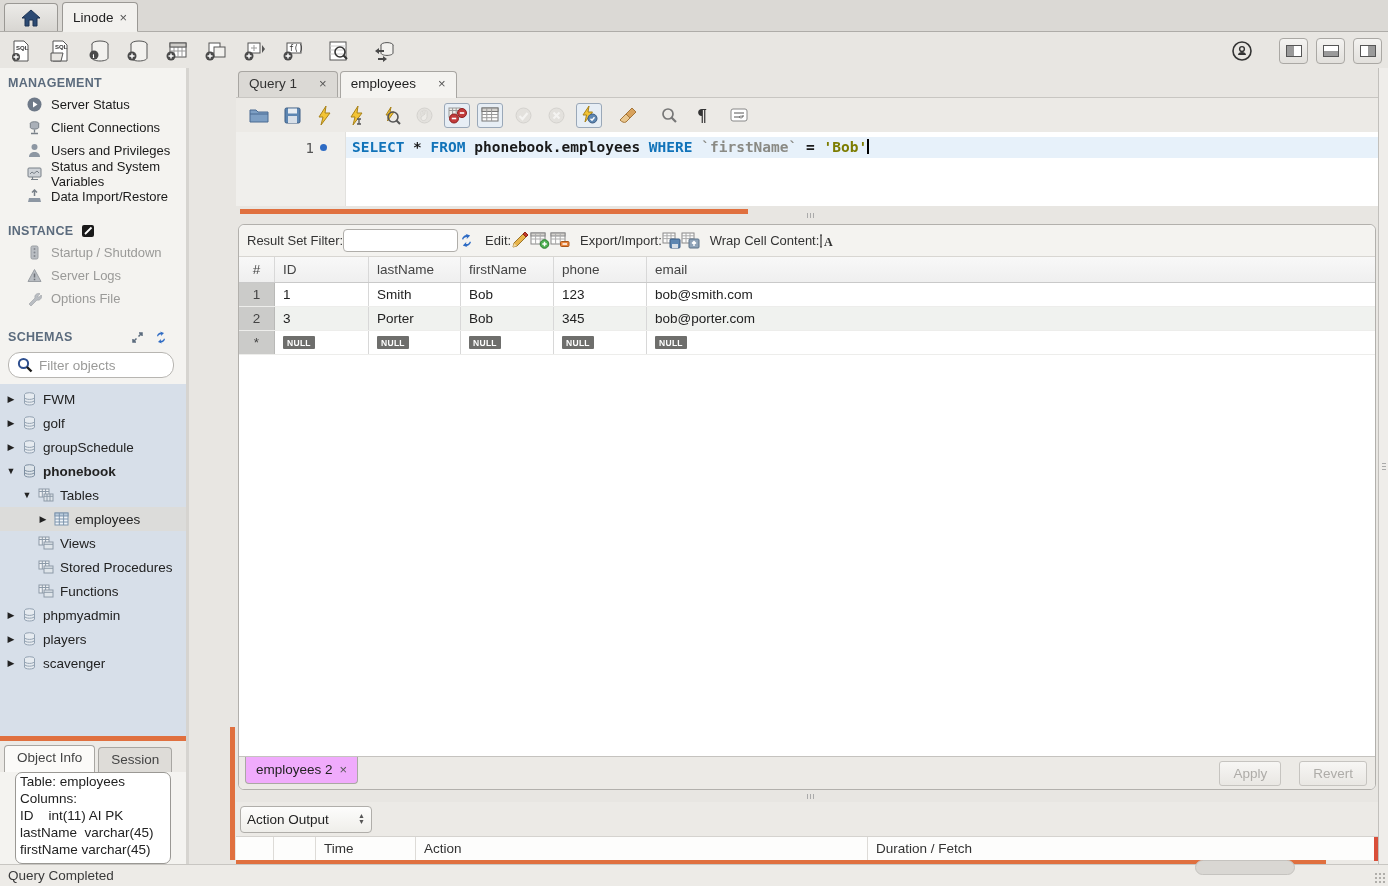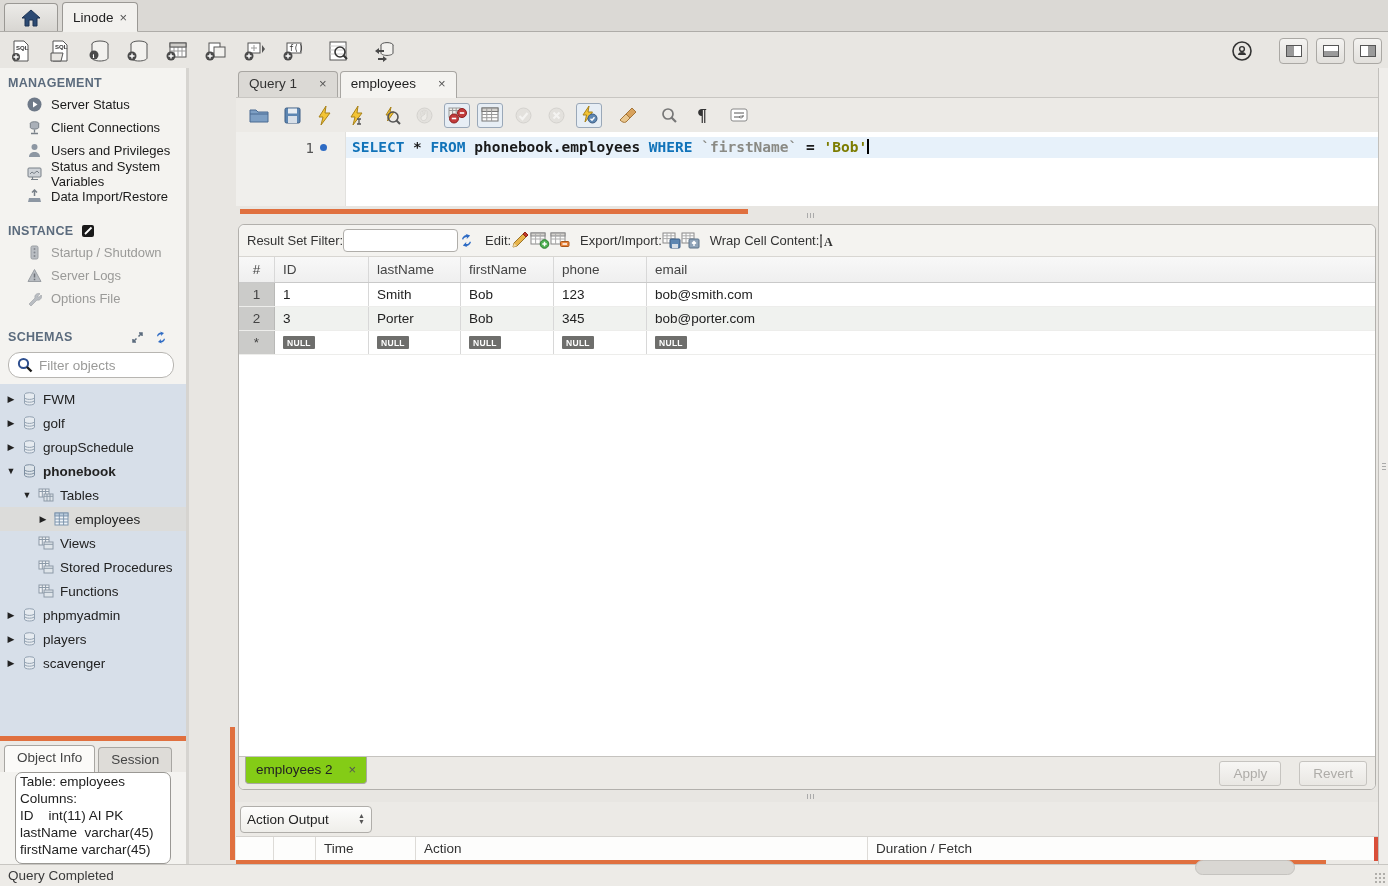--- a/index.html
+++ b/index.html
@@ -96,21 +96,21 @@
   .grid-header { display:flex; height:26px; background:linear-gradient(#f8f8f8,#efefef); border-bottom:1px solid #c9c9c9; color:#444; font-size:13.5px; }
   .gc { display:flex; align-items:center; padding-left:8px; border-right:1px solid #d8d8d8; }
   .c0 { width:36px; justify-content:center; padding-left:0; }
   .c1 { width:94px; } .c2 { width:92px; } .c3 { width:93px; } .c4 { width:93px; } .c5 { flex:1; border-right:none; }
   .grow { display:flex; height:24px; font-size:13.5px; border-bottom:1px solid #ededeb; background:#fff; }
   .grow.alt { background:#f0f2ef; }
   .grow .c0 { background:#cbcbc9; color:#444; border-right:1px solid #b9b9b7; }
   .null-badge { background:#6e6e6c; color:#fff; font-size:8.5px; font-weight:bold; padding:1.5px 4px; border-radius:1px; letter-spacing:.3px; }
   .grid-filler { flex:1; background:#fff; }
   .rp-bottom { height:33px; background:#eceae6; border-top:1px solid #c5c3bf; display:flex; align-items:flex-start; padding:0 6px; }
-  .bt-tab { margin-top:0; background:#84cc16; border:1px solid #aaa8a4; border-top:none; border-radius:0 0 4px 4px; padding:5px 10px 6px; display:flex; gap:16px; align-items:center; font-size:13.5px; }
+  .bt-tab { margin-top:0; background:#f0abfc; border:1px solid #aaa8a4; border-top:none; border-radius:0 0 4px 4px; padding:5px 10px 6px; display:flex; gap:7px; align-items:center; font-size:13.5px; }
   .rp-btns { margin-left:auto; display:flex; gap:18px; align-items:center; height:100%; padding-right:2px; }
   .btn-dis { padding:4px 13px; background:linear-gradient(#f7f6f4,#e9e7e3); border:1px solid #c6c4c0; border-radius:3px; color:#aeaca8; font-size:13.5px; }
 
   .split2 { height:12px; position:relative; background:#e8e6e2; }
   .split2 .hgrip { top:4px; }
 
   .action-panel { height:62px; background:#eceae6; display:flex; flex-direction:column; }
   .ao-row1 { height:34px; display:flex; align-items:center; padding-left:4px; }
   .ao-select { width:132px; height:27px; background:linear-gradient(#fdfdfc,#efeeea); border:1px solid #b0aeaa; border-radius:4px; display:flex; align-items:center; padding:0 6px; gap:6px; font-size:13.5px; color:#222; }
   .stepper { margin-left:auto; display:flex; flex-direction:column; line-height:6px; font-size:7px; color:#555; }

